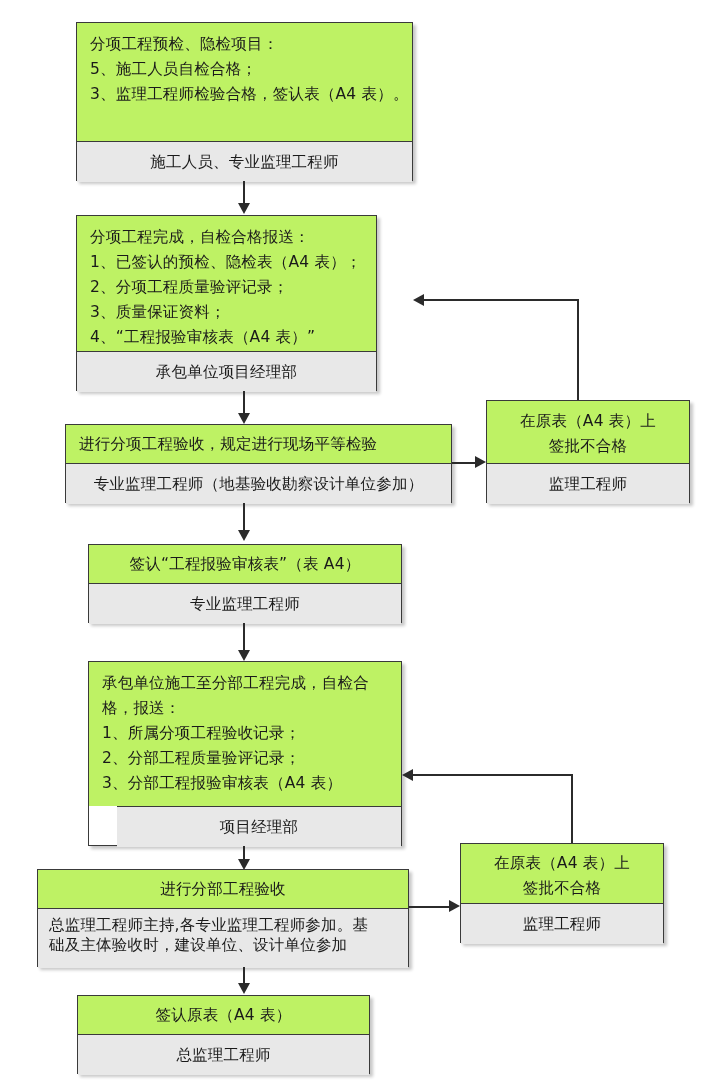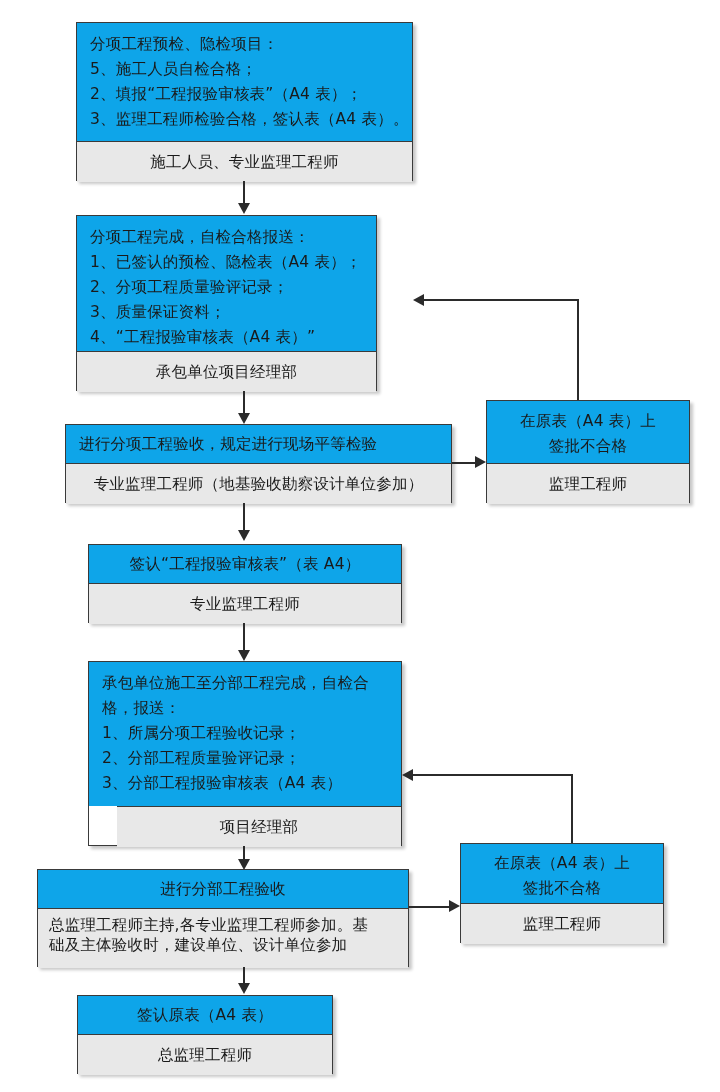--- a/index.html
+++ b/index.html
@@ -19,21 +19,21 @@
   
   .node{
     position:absolute;
     box-sizing:border-box;
     border:1.6px solid #3a3a3a;
     background:#ffffff;
     box-shadow:3px 3px 3px rgba(0,0,0,.22);
   }
   .node .body{
     box-sizing:border-box;
-    background:#0ea5e9;
+    background:#bef264;
     padding:9px 13px 10px 13px;
   }
   .node .actor{
     box-sizing:border-box;
     background:#e8e8e8;
     border-top:1.6px solid #3a3a3a;
     text-align:center;
     display:flex;
     align-items:center;
     justify-content:center;
@@ -75,21 +75,20 @@
 </style>
 </head>
 <body>
 
 <div id="canvas">
 
   <div class="node" style="left:76px;top:22px;width:337px;height:159px;">
     <div class="body" style="height:118px;">
       <div class="line">分项工程预检、隐检项目：</div>
       <div class="line">5、施工人员自检合格；</div>
-      <div class="line">2、填报“工程报验审核表”（A4 表）；</div>
       <div class="line">3、监理工程师检验合格，签认表（A4 表）。</div>
     </div>
     <div class="actor" style="height:41px;font-family:Liberation Serif, serif;">
       <div class="line">施工人员、专业监理工程师</div>
     </div>
   </div>
 
   <div class="conn vline" style="left:243px;top:181px;height:24px;"></div>
   <div class="arrow-down" style="left:237.5px;top:203px;"></div>
 
@@ -189,21 +188,21 @@
     </div>
   </div>
 
   <div class="conn vline" style="left:571px;top:774px;height:69px;"></div>
   <div class="conn hline" style="left:413px;top:774px;width:160px;"></div>
   <div class="arrow-left" style="left:402px;top:768.5px;"></div>
 
   <div class="conn vline" style="left:243px;top:967px;height:18px;"></div>
   <div class="arrow-down" style="left:237.5px;top:983px;"></div>
 
-  <div class="node" style="left:77px;top:995px;width:256px;height:79px;">
+  <div class="node" style="left:77px;top:995px;width:293px;height:79px;">
     <div class="body center" style="height:38px;padding-top:7px;">
       <div class="line">签认原表（A4 表）</div>
     </div>
     <div class="actor" style="height:41px;">
       <div class="line">总监理工程师</div>
     </div>
   </div>
 
 </div>
 

